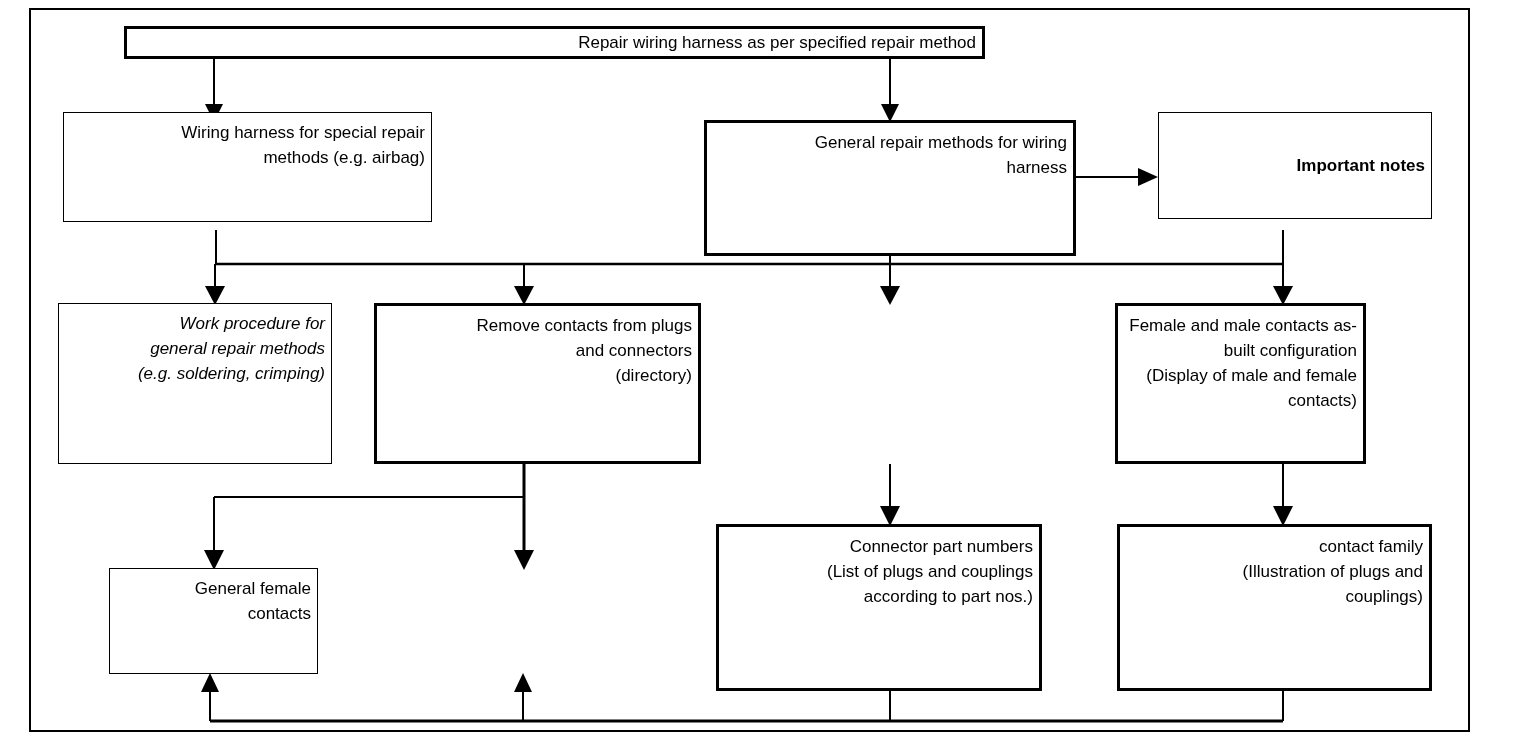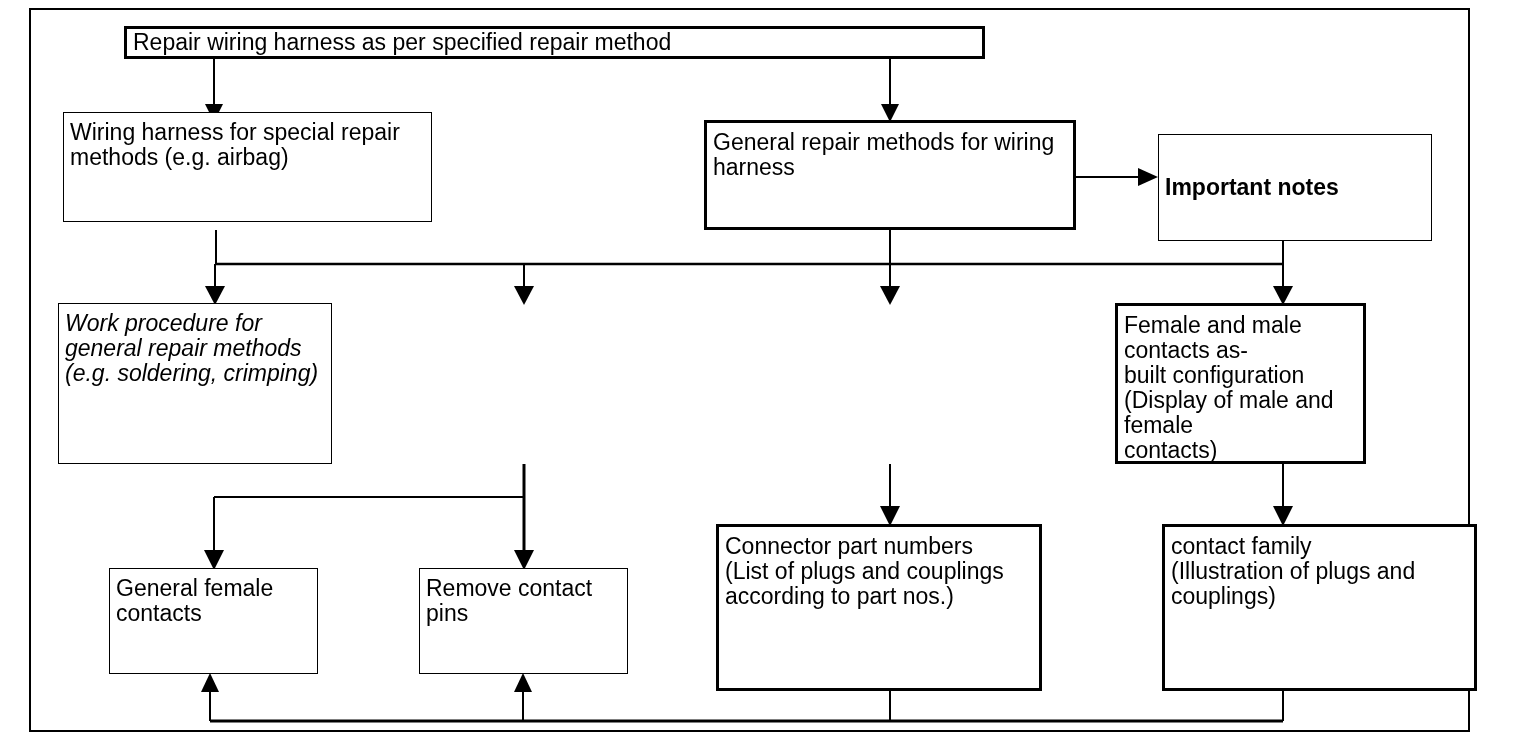--- a/index.html
+++ b/index.html
@@ -5,23 +5,23 @@
   html,body{margin:0;padding:0;background:#ffffff;}
   body{width:1520px;height:754px;overflow:hidden;
        font-family:"Liberation Sans","DejaVu Sans",sans-serif;}
   #stage{position:relative;width:1520px;height:754px;background:#ffffff;}
   #frame{position:absolute;left:29px;top:8px;width:1441px;height:724px;
          border:2px solid #000;box-sizing:border-box;}
   .node{position:absolute;box-sizing:border-box;background:#fff;
         border:1px solid #000;display:flex;align-items:flex-start;
         justify-content:center;}
   .node.thick{border-width:3px;}
-  .node .txt{display:block;width:100%;text-align:left;
-             font-size:23px;line-height:25px;color:#000;
-             padding-top:7px;padding-left:6px;
+  .node .txt{display:block;width:100%;text-align:right;
+             font-size:17px;line-height:25px;color:#000;
+             padding-top:7px;padding-left:6px;padding-right:6px;
              box-sizing:border-box;white-space:pre-line;}
   .node.bold .txt{font-weight:bold;}
   .node.mid{align-items:center;}
   .node.mid .txt{padding-top:0;}
   svg#wires{position:absolute;left:0;top:0;width:1520px;height:754px;
             pointer-events:none;}
 </style>
 </head>
 <body>
 
@@ -121,59 +121,60 @@
 
   <div class="node thick mid" style="left:124px;top:26px;width:861px;height:33px;">
     <span class="txt">Repair wiring harness as per specified repair method</span>
   </div>
 
   <div class="node" style="left:63px;top:112px;width:369px;height:110px;">
     <span class="txt">Wiring harness for special repair
 methods (e.g. airbag)</span>
   </div>
 
-  <div class="node thick" style="left:704px;top:120px;width:372px;height:110px;">
+  <div class="node thick" style="left:704px;top:120px;width:372px;height:136px;">
     <span class="txt">General repair methods for wiring
 harness</span>
   </div>
 
-  <div class="node bold mid" style="left:1158px;top:134px;width:274px;height:107px;">
+  <div class="node bold mid" style="left:1158px;top:112px;width:274px;height:107px;">
     <span class="txt">Important notes</span>
   </div>
 
   <div class="node" style="left:58px;top:303px;width:274px;height:161px;font-style:italic;">
     <span class="txt">Work procedure for
 general repair methods
 (e.g. soldering, crimping)</span>
   </div>
 
+  <div class="node thick" style="left:374px;top:303px;width:327px;height:161px;">
+    <span class="txt">Remove contacts from plugs
+and connectors
+(directory)</span>
+  </div>
 
 
   <div class="node thick" style="left:1115px;top:303px;width:251px;height:161px;">
     <span class="txt">Female and male contacts as-
 built configuration
 (Display of male and female
 contacts)</span>
   </div>
 
   <div class="node" style="left:109px;top:568px;width:209px;height:106px;">
     <span class="txt">General female
 contacts</span>
   </div>
 
-  <div class="node" style="left:419px;top:568px;width:209px;height:106px;">
-    <span class="txt">Remove contact
-pins</span>
-  </div>
 
   <div class="node thick" style="left:716px;top:524px;width:326px;height:167px;">
     <span class="txt">Connector part numbers
 (List of plugs and couplings
 according to part nos.)</span>
   </div>
 
-  <div class="node thick" style="left:1117px;top:524px;width:315px;height:167px;margin-left:45px;">
+  <div class="node thick" style="left:1117px;top:524px;width:315px;height:167px;">
     <span class="txt">contact family
 (Illustration of plugs and
 couplings)</span>
   </div>
 
 </div>
 
 </body></html>

